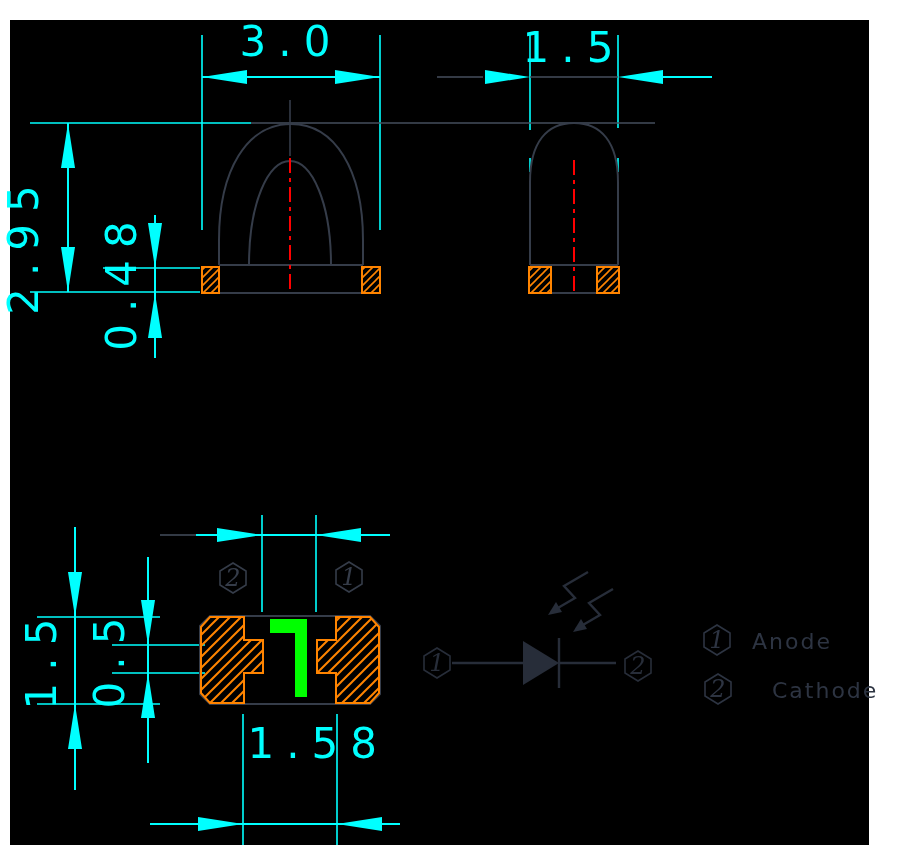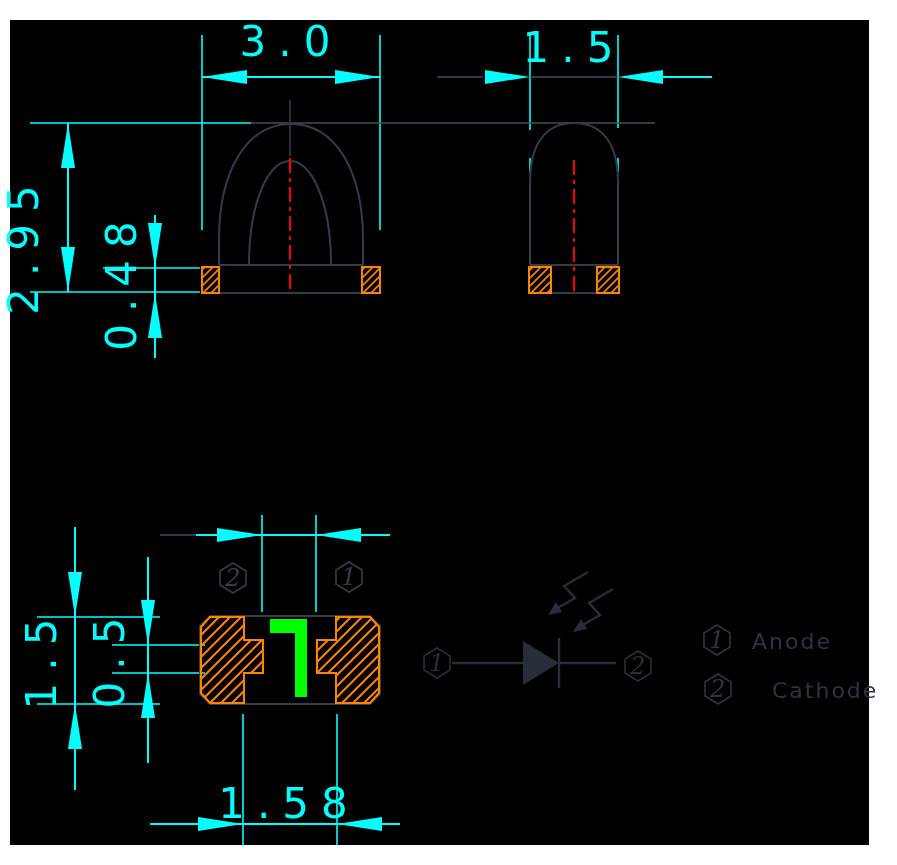--- a/index.html
+++ b/index.html
@@ -155,21 +155,21 @@
       <polygon class="balloon" style="stroke:var(--c-legend_text,#2d3442)" points="718,674 731,682 731,696 718,704 705,696 705,682"></polygon>
     </g>
   </svg>
 
   <div class="dim-text" style="left:191px;top:20px;">3.0</div>
   <div class="dim-text" style="left:474px;top:26px;">1.5</div>
   <div class="dim-text rot" style="left:-76px;top:222px;">2.95</div>
   <div class="dim-text rot" style="left:22px;top:258px;">0.48</div>
   <div class="dim-text rot" style="left:-58px;top:636px;">1.5</div>
   <div class="dim-text rot" style="left:10px;top:635px;">0.5</div>
-  <div class="dim-text" style="left:189px;top:782px;">1.58</div>
+  <div class="dim-text" style="left:189px;top:722px;text-align:right;">1.58</div>
 
   <div class="num num-view" style="left:218px;top:563px;">2</div>
   <div class="num num-view" style="left:334px;top:562px;">1</div>
   <div class="num num-schem" style="left:422px;top:648px;">1</div>
   <div class="num num-schem" style="left:623px;top:651px;">2</div>
   <div class="num num-legend" style="left:702px;top:625px;">1</div>
   <div class="num num-legend" style="left:703px;top:674px;">2</div>
 
   <div class="legend-label" style="left:752px;top:626px;">Anode</div>
   <div class="legend-label" style="left:772px;top:675px;">Cathode</div>

